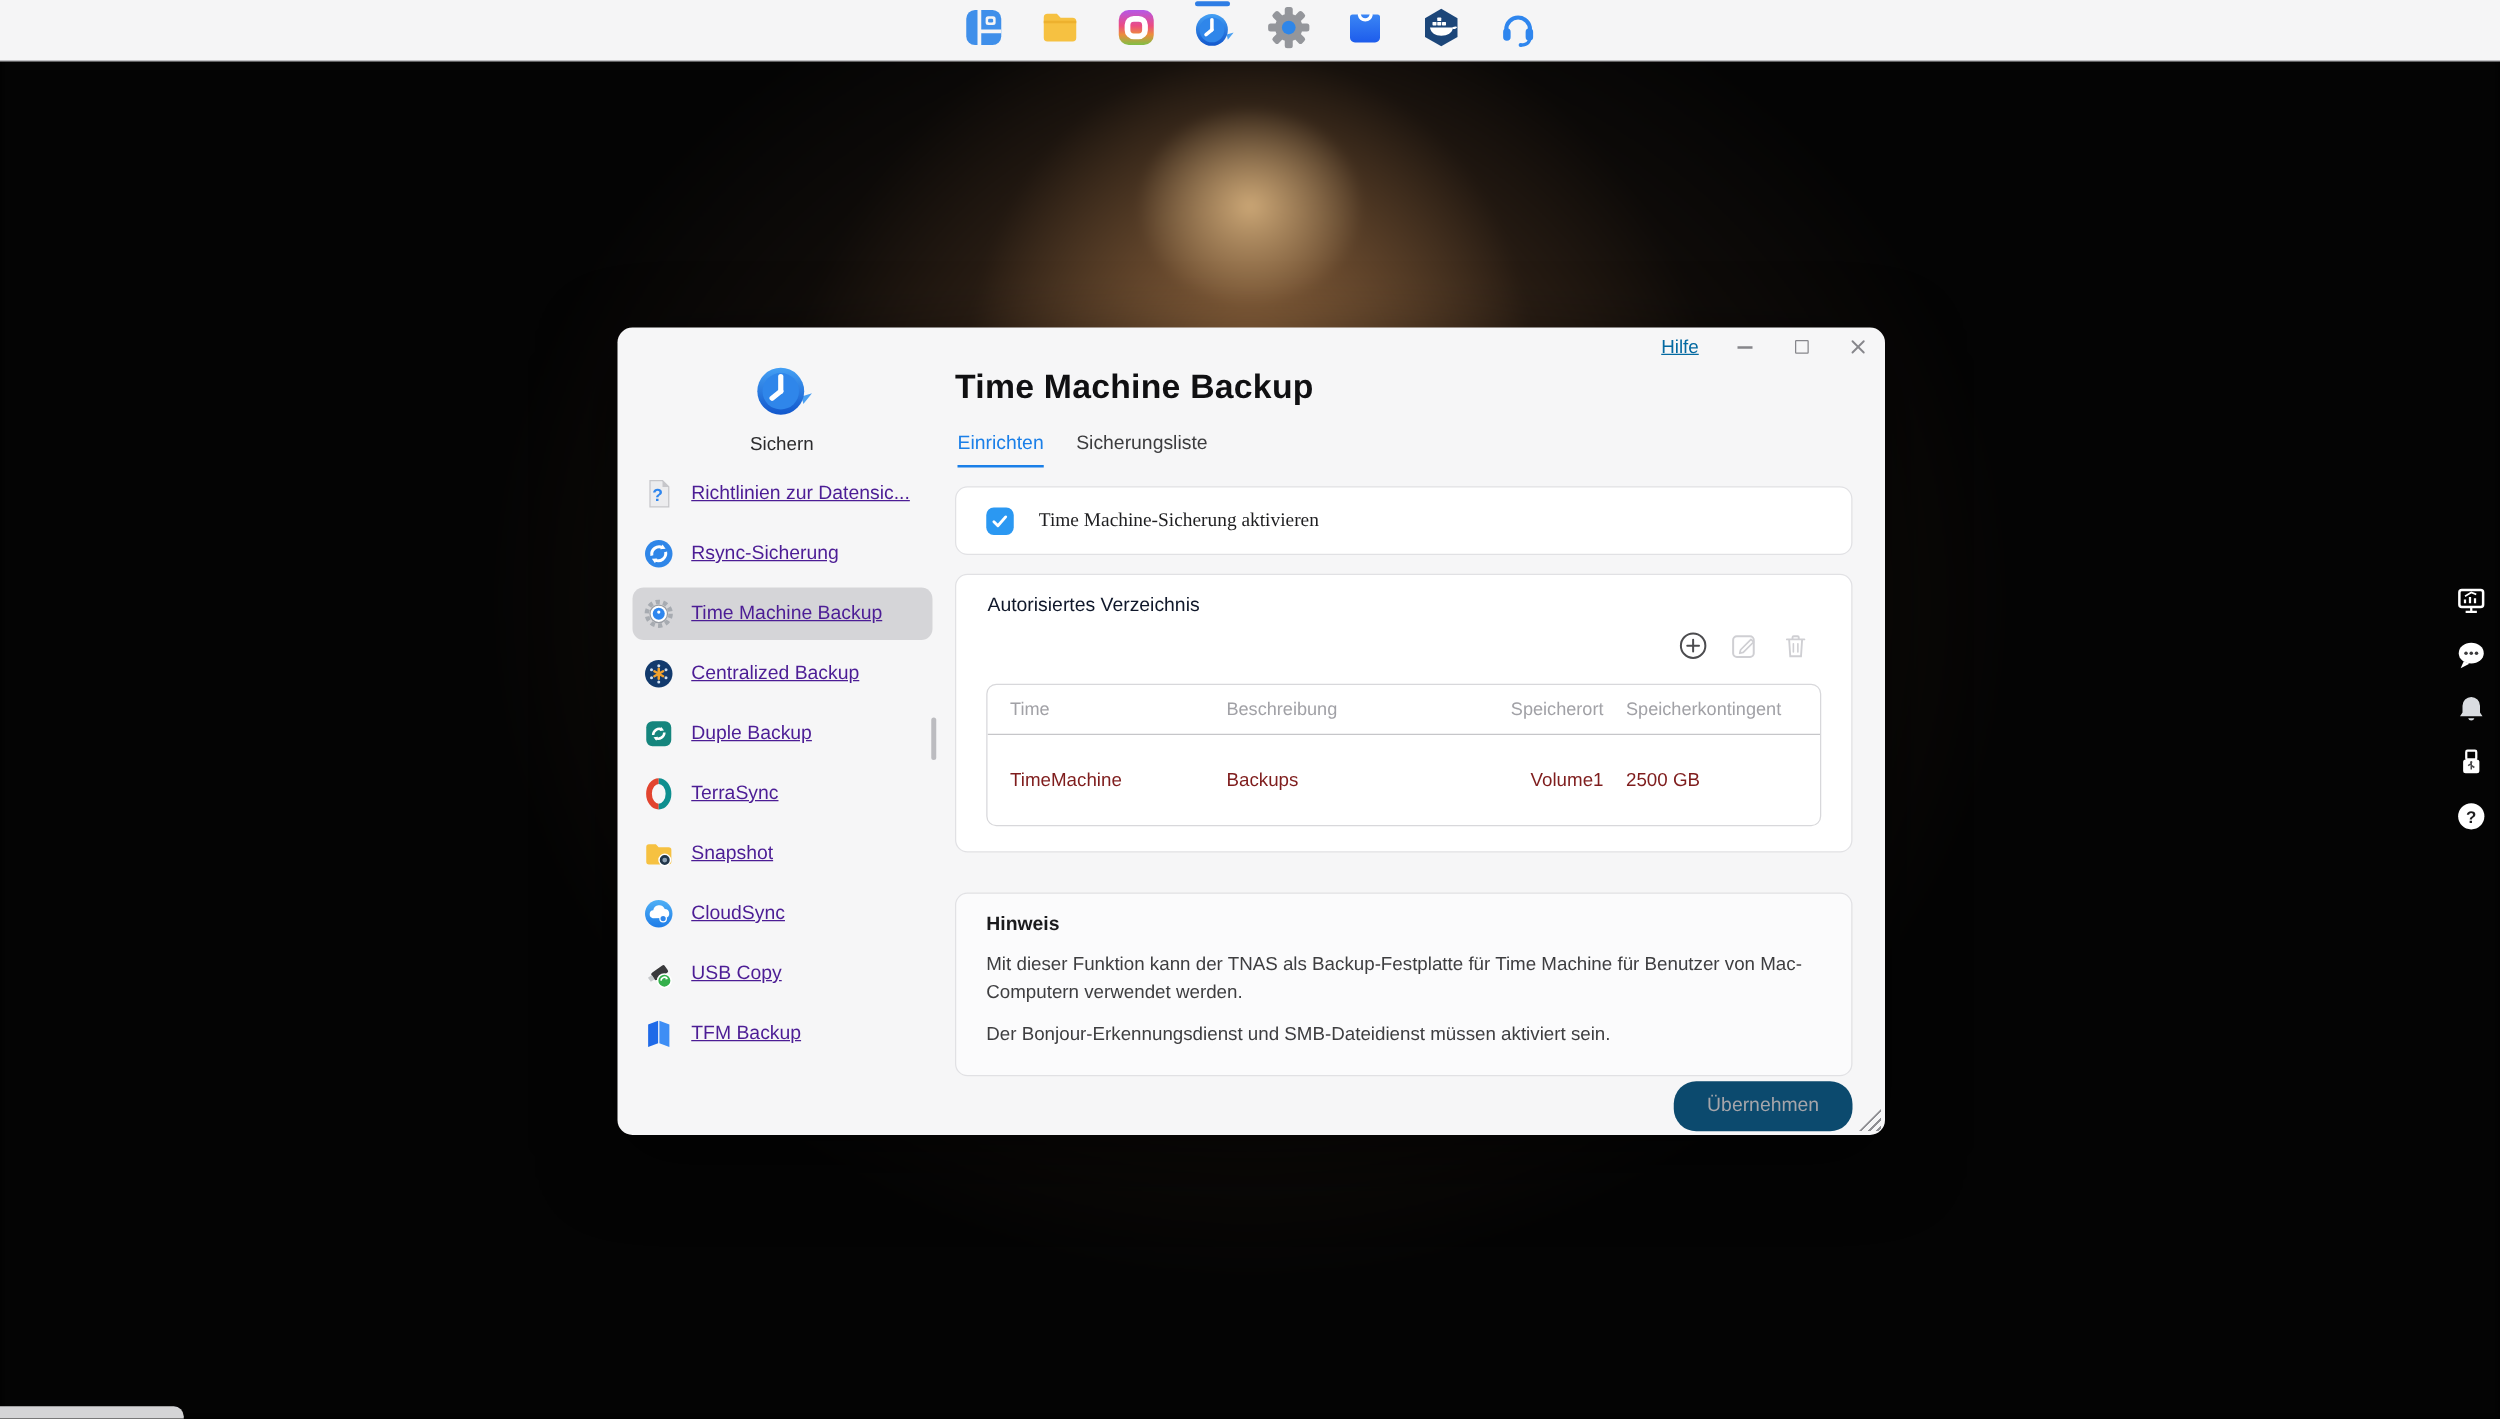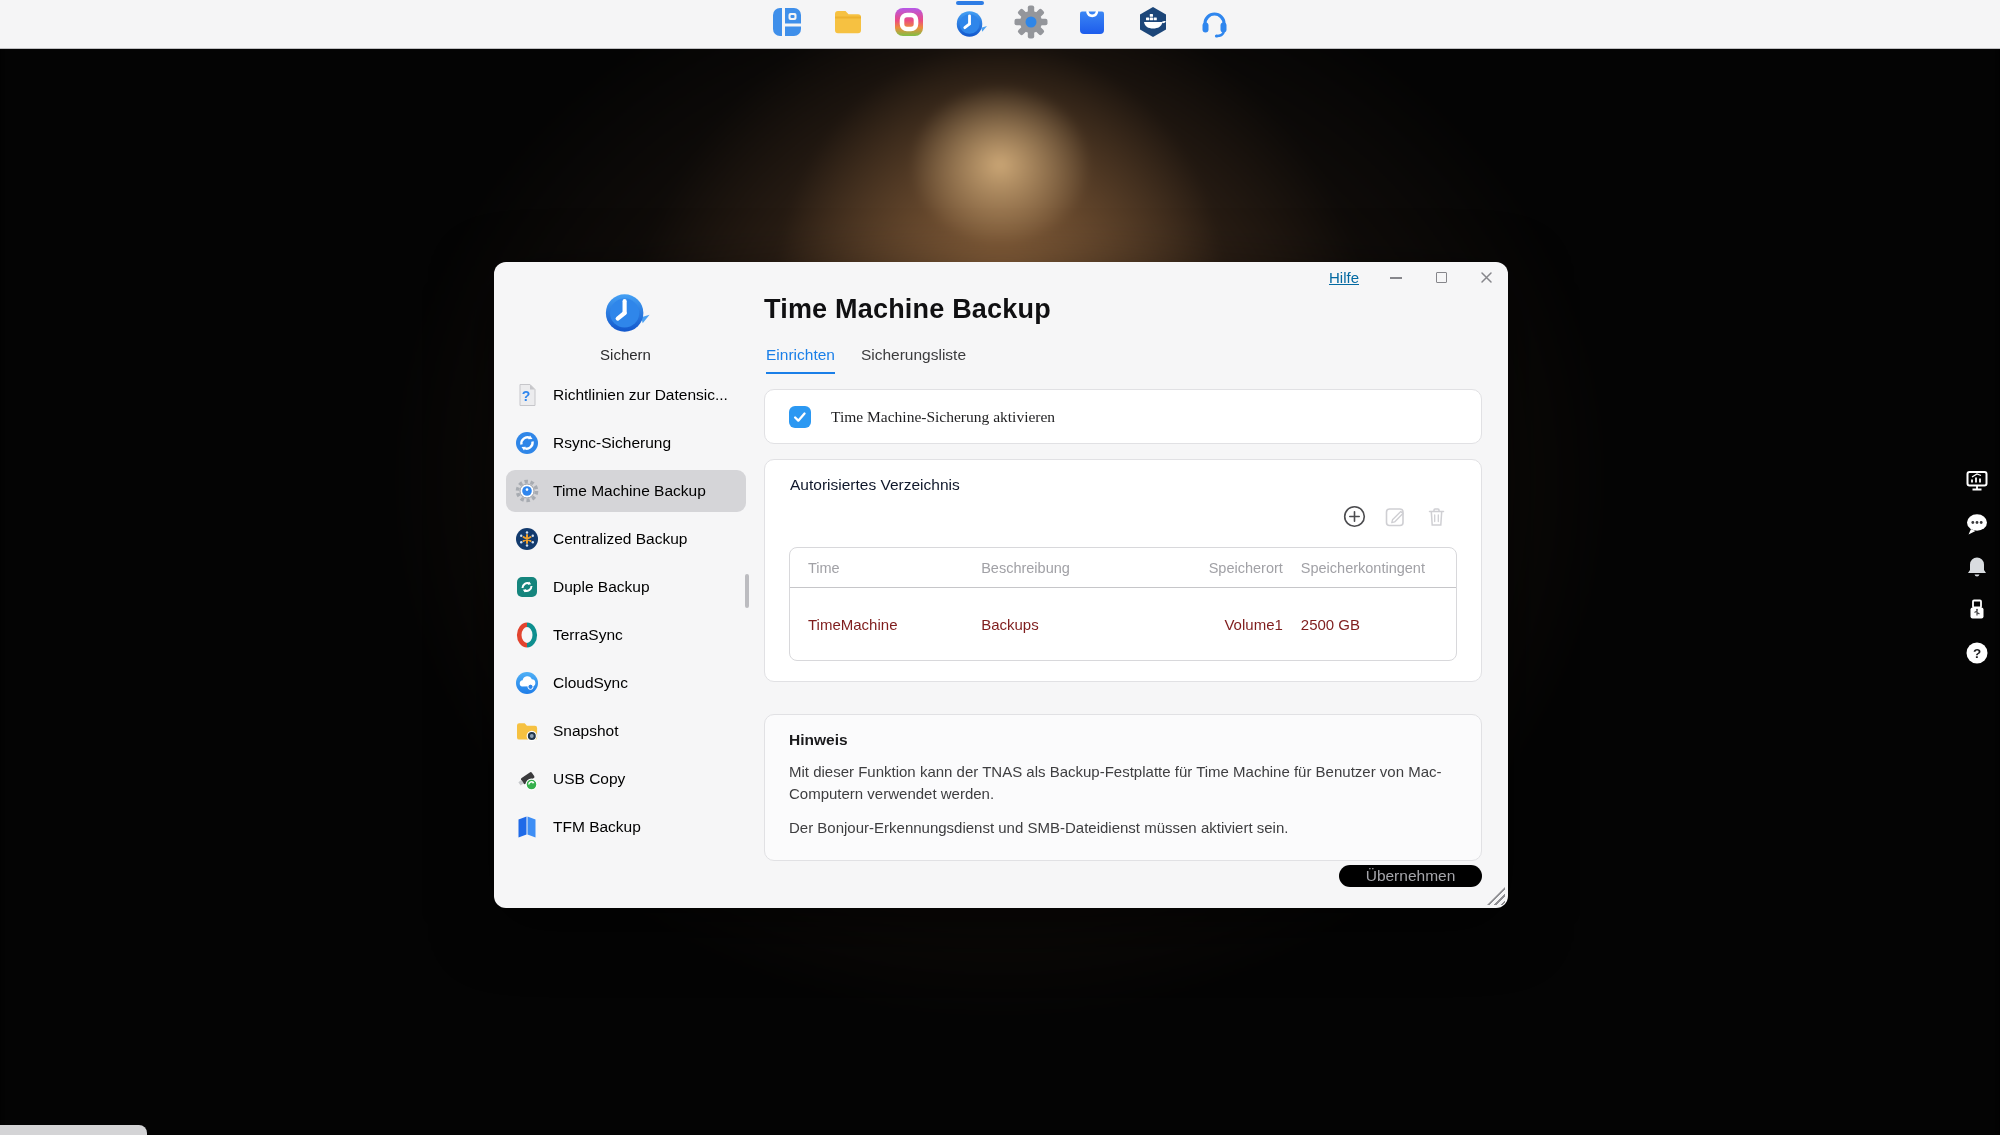--- a/index.html
+++ b/index.html
@@ -36,21 +36,21 @@
   
   .sidebar { position:absolute; left:0; top:0; width:263px; height:100%; }
   .app-head { position:absolute; top:26px; left:0; width:100%; text-align:center; }
   .app-head svg { width:50px; height:50px; }
   .app-label { margin-top:4px; font-size:15px; color:#2b2b2d; }
   .nav { position:absolute; top:112px; left:12px; width:240px; }
   .nav-item { display:flex; align-items:center; height:42px; margin-bottom:6px; border-radius:9px; padding-left:8px; cursor:pointer; }
   .nav-item.selected { background:#d5d5d8; }
   .nav-icon { width:26px; height:26px; margin-right:13px; flex:none; }
   .nav-icon svg { width:26px; height:26px; }
-  .nav-label { font-size:15.5px; color:#000000; white-space:nowrap; }
+  .nav-label { font-size:15.5px; color:#4c1d95; white-space:nowrap;text-decoration:underline; }
   .scroll-thumb { position:absolute; left:251px; top:312px; width:4px; height:34px; border-radius:2px; background:#bcbcc0; cursor:pointer; }
 
   
   .main { position:absolute; left:270px; top:0; width:718px; height:100%; }
   .page-title { position:absolute; top:32px; left:0; font-size:27px; font-weight:bold; color:#101012; letter-spacing:.2px; }
   .tabs { position:absolute; top:84px; left:2px; display:flex; gap:26px; }
   .tab { font-size:15.5px; color:#3c3c3e; padding-bottom:8px; cursor:pointer; }
   .tab.active { color:#1a7fe8; border-bottom:2.5px solid #1a7fe8; }
 
   .card { position:absolute; left:0; width:718px; background:#fff; border:1px solid #e1e1e4; border-radius:10px; }
@@ -68,21 +68,21 @@
   .t-row { display:flex; height:72px; align-items:center; cursor:pointer; }
   .t-col { padding-left:18px; overflow:hidden; white-space:nowrap; }
   .c1 { width:26%; } .c2 { width:24%; } .c3 { width:24%;text-align:right; } .c4 { width:26%; }
   .t-head .t-col { color:#a1a1a6; font-size:14.5px; }
   .t-row .t-col { color:#7f1d1d; font-size:15px; }
 
   .card-notice { top:452px; height:147px; background:#fbfbfc; padding:16px 24px; }
   .notice-title { font-weight:bold; font-size:15.5px; color:#1b1b1d; }
   .notice-p { margin-top:12px; font-size:15px; color:#3e3e40; line-height:1.45; max-width:692px; }
 
-  .apply-btn { position:absolute; top:603px; right:0; width:143px; height:22px; border-radius:18px; background:#000000; color:#a5a5aa; font-size:15.5px; border:none; display:flex; align-items:center; justify-content:center; cursor:default; font-family:inherit; }
+  .apply-btn { position:absolute; top:603px; right:0; width:143px; height:40px; border-radius:18px; background:#0c4a6e; color:#a5a5aa; font-size:15.5px; border:none; display:flex; align-items:center; justify-content:center; cursor:default; font-family:inherit; }
 
   .resize-handle { position:absolute; right:3px; bottom:3px; width:18px; height:18px; cursor:nwse-resize;
     background:repeating-linear-gradient(135deg, transparent 0 3px, #8f8f93 3px 4.8px);
     clip-path:polygon(100% 0, 100% 100%, 0 100%); }
 
   
   .side-icons { position:absolute; right:10px; top:468px; display:flex; flex-direction:column; gap:17px; z-index:5; }
   .side-icon { width:26px; height:26px; cursor:pointer; }
   .side-icon svg { width:26px; height:26px; }
 </style>
@@ -312,39 +312,39 @@
       </div>
       <div class="nav-item">
         <span class="nav-icon"><svg viewBox="0 0 26 26">
           <path d="M13 2.8 a7.8 10.2 0 0 0 0 20.4" stroke="#e2442f" stroke-width="4.6" fill="none"></path>
           <path d="M13 2.8 a7.8 10.2 0 0 1 0 20.4" stroke="#0e8f8f" stroke-width="4.6" fill="none"></path>
         </svg></span>
         <span class="nav-label">TerraSync</span>
       </div>
       <div class="nav-item">
         <span class="nav-icon"><svg viewBox="0 0 26 26">
+          <path d="M3 7.5 a2.2 2.2 0 0 1 2.2-2.2 h5.5 l2.2 2.4 h8 a2.2 2.2 0 0 1 2.2 2.2 v9.5 a2.2 2.2 0 0 1-2.2 2.2 H5.2 A2.2 2.2 0 0 1 3 19.4 z" fill="#f6c141"></path>
+          <circle cx="17.8" cy="18" r="4.6" fill="#22364a" stroke="#fff" stroke-width="1.2"></circle>
+          <circle cx="17.8" cy="18" r="1.9" fill="#8fa2b5"></circle>
+        </svg></span>
+        <span class="nav-label">Snapshot</span>
+      </div>
+      <div class="nav-item">
+        <span class="nav-icon"><svg viewBox="0 0 26 26">
           <defs>
                 <linearGradient id="cloudG" x1="0" y1="0" x2="0" y2="1">
             <stop offset="0" stop-color="#4fb0f6"></stop>
                   <stop offset="1" stop-color="#1f7de8"></stop>
           </linearGradient>
               </defs>
           <circle cx="13" cy="13" r="11" fill="url(#cloudG)"></circle>
           <path d="M8.2 16.5 a3.2 3.2 0 0 1 .4-6.3 a4.8 4.8 0 0 1 9.2-1 a3.6 3.6 0 0 1 .8 7.1 z" fill="#fff"></path>
           <circle cx="16.5" cy="16.8" r="2.6" fill="#2f86ea" stroke="#fff" stroke-width="1"></circle>
         </svg></span>
         <span class="nav-label">CloudSync</span>
-      </div>
-      <div class="nav-item">
-        <span class="nav-icon"><svg viewBox="0 0 26 26">
-          <path d="M3 7.5 a2.2 2.2 0 0 1 2.2-2.2 h5.5 l2.2 2.4 h8 a2.2 2.2 0 0 1 2.2 2.2 v9.5 a2.2 2.2 0 0 1-2.2 2.2 H5.2 A2.2 2.2 0 0 1 3 19.4 z" fill="#f6c141"></path>
-          <circle cx="17.8" cy="18" r="4.6" fill="#22364a" stroke="#fff" stroke-width="1.2"></circle>
-          <circle cx="17.8" cy="18" r="1.9" fill="#8fa2b5"></circle>
-        </svg></span>
-        <span class="nav-label">Snapshot</span>
       </div>
       <div class="nav-item">
         <span class="nav-icon"><svg viewBox="0 0 26 26">
           <g transform="rotate(-35 13 12)">
             <rect x="7" y="9" width="13" height="7" rx="1.5" fill="#3a3a3c"></rect>
             <rect x="3.5" y="10.5" width="3.8" height="4" fill="#c7c9cc"></rect>
           </g>
           <circle cx="17.5" cy="18.5" r="5.4" fill="#35b04c" stroke="#fff" stroke-width="1.2"></circle>
           <path d="M14.8 18.5 a2.7 2.7 0 0 1 4.7-1.8" stroke="#fff" stroke-width="1.4" fill="none"></path>
           <path d="M19 15.5 l1.6 1.6 -2.3.5 z" fill="#fff"></path>

